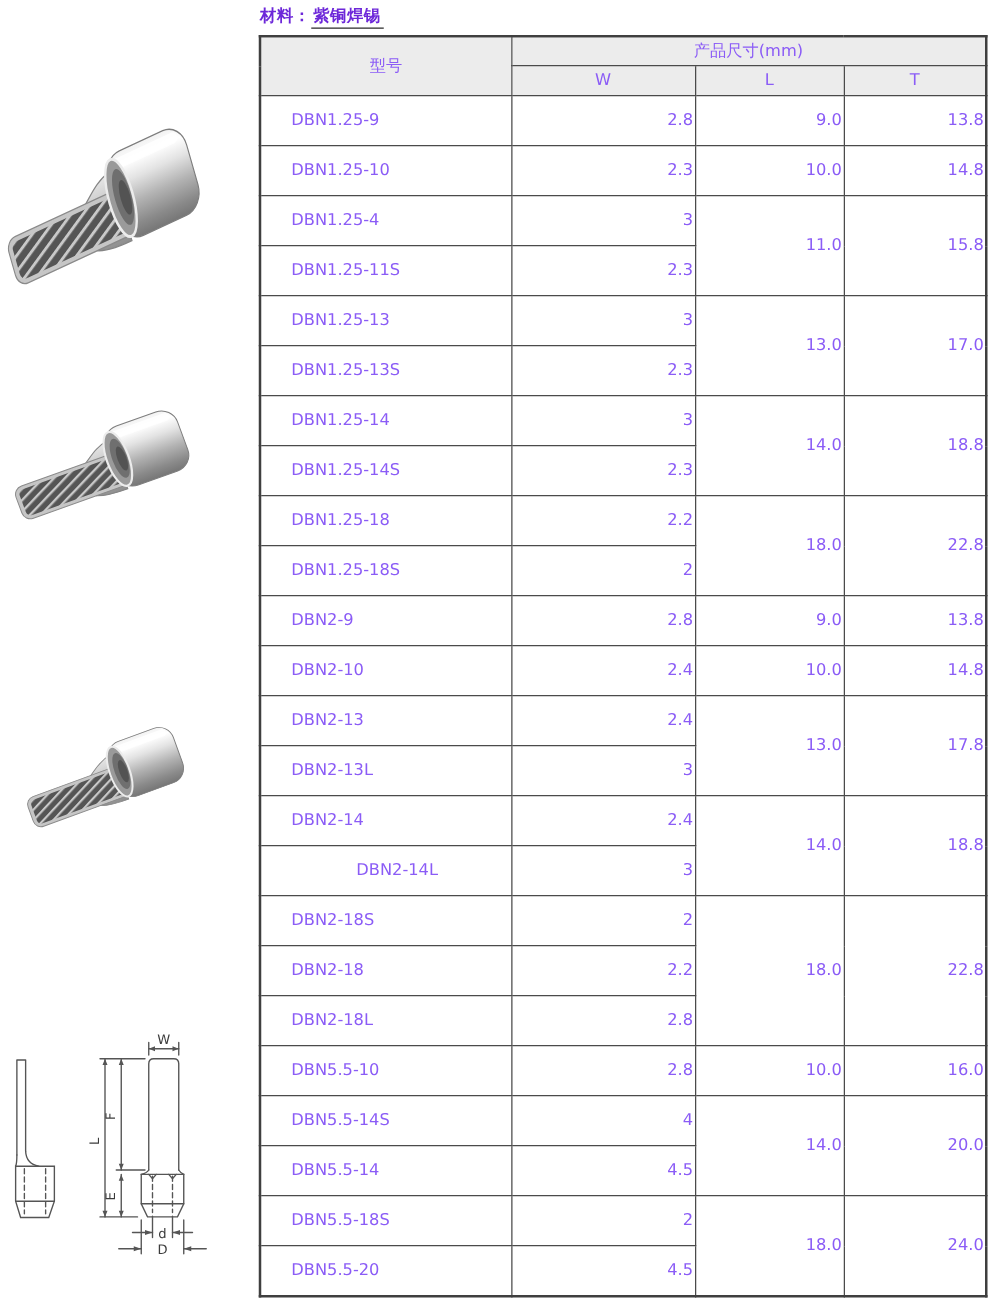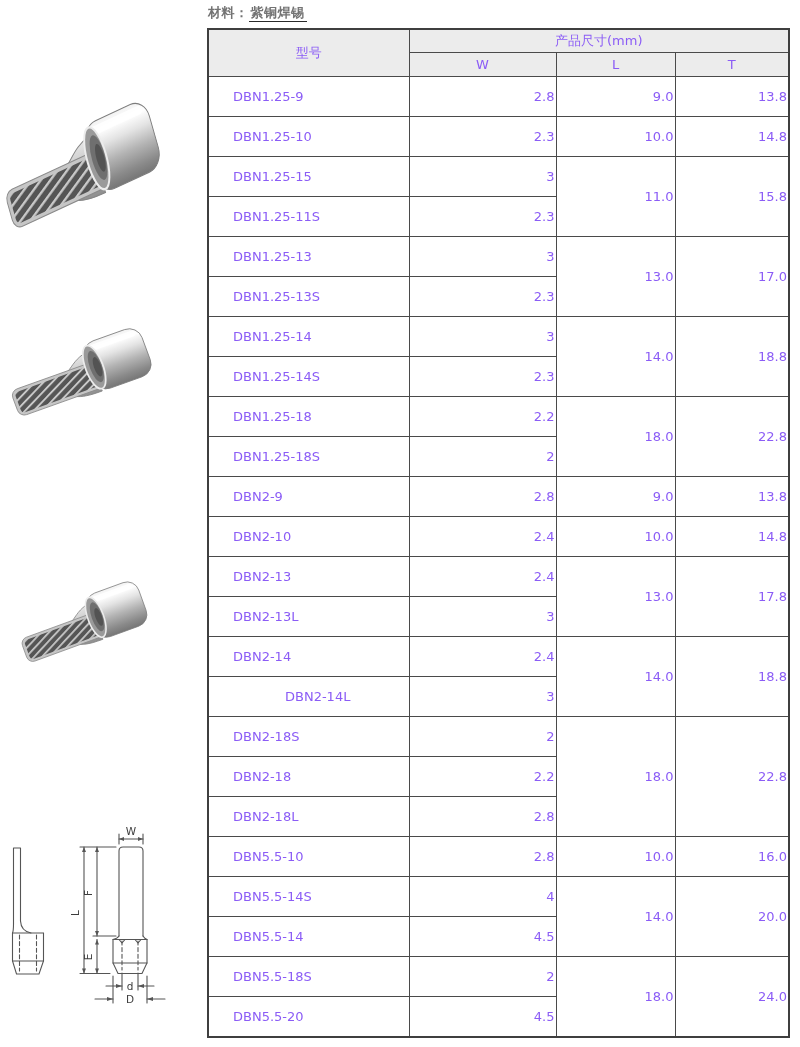--- a/index.html
+++ b/index.html
@@ -4,21 +4,21 @@
 <style>
   html,body{margin:0;padding:0;}
   body{
     width:800px;height:1047px;position:relative;background:#ffffff;
     font-family:"DejaVu Sans","Liberation Sans",sans-serif;color:#2e2e2e;
     overflow:hidden;
   }
   
   .material-line{
     position:absolute;left:208px;top:4px;font-size:13px;font-weight:bold;
-    color:#737373;letter-spacing:.5px;white-space:nowrap;
+    color:#6d28d9;letter-spacing:.5px;white-space:nowrap;
   }
   .material-line .uline{border-bottom:1.5px solid #2a2a2a;padding:0 2px 1px 2px;}
   
   .spec-table{
     position:absolute;left:207px;top:28px;width:581px;
     border-collapse:collapse;table-layout:fixed;
     border:2px solid #3f3f3f;
     font-size:13px;color:#8b5cf6;
   }
   .spec-table col.c-model{width:201px;}
@@ -185,21 +185,21 @@
       <td class="num">9.0</td>
       <td class="num">13.8</td>
     </tr>
     <tr>
       <td class="model">DBN1.25-10</td>
       <td class="num">2.3</td>
       <td class="num">10.0</td>
       <td class="num">14.8</td>
     </tr>
     <tr>
-      <td class="model">DBN1.25-15</td>
+      <td class="model">DBN1.25-4</td>
       <td class="num">3</td>
       <td class="num" rowspan="2">11.0</td>
       <td class="num" rowspan="2">15.8</td>
     </tr>
     <tr>
       <td class="model">DBN1.25-11S</td>
       <td class="num">2.3</td>
     </tr>
     <tr>
       <td class="model">DBN1.25-13</td>

